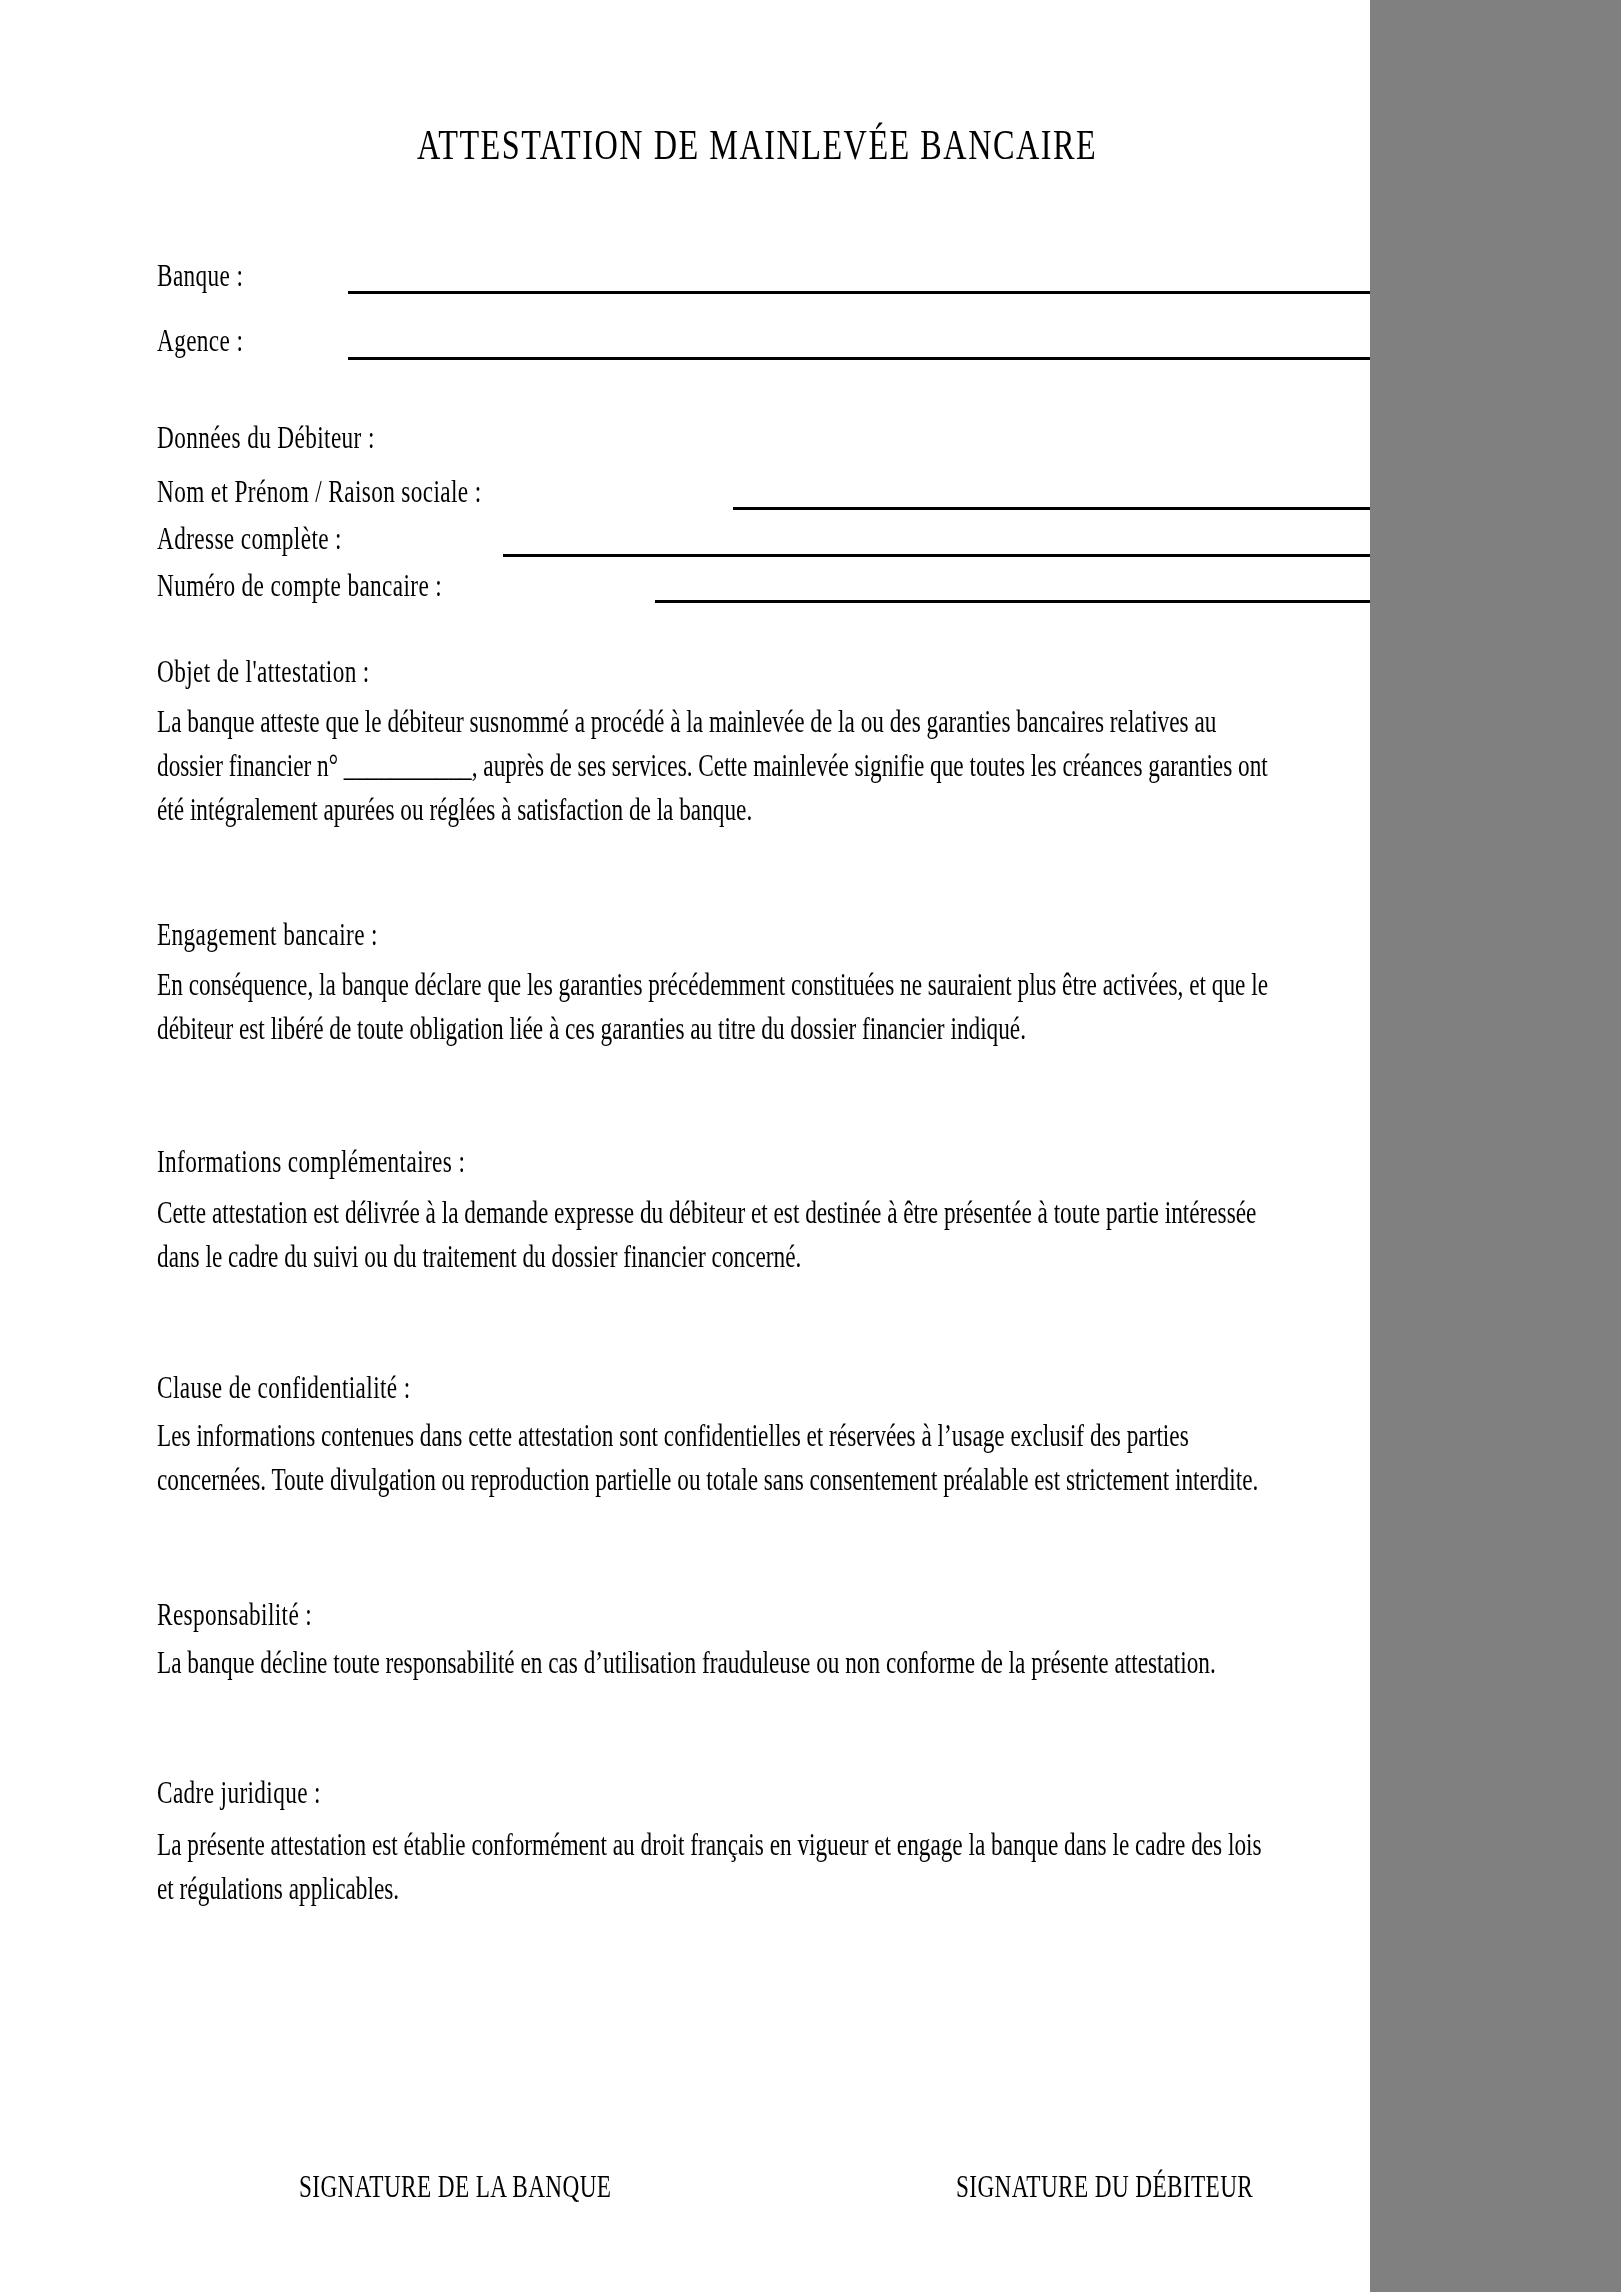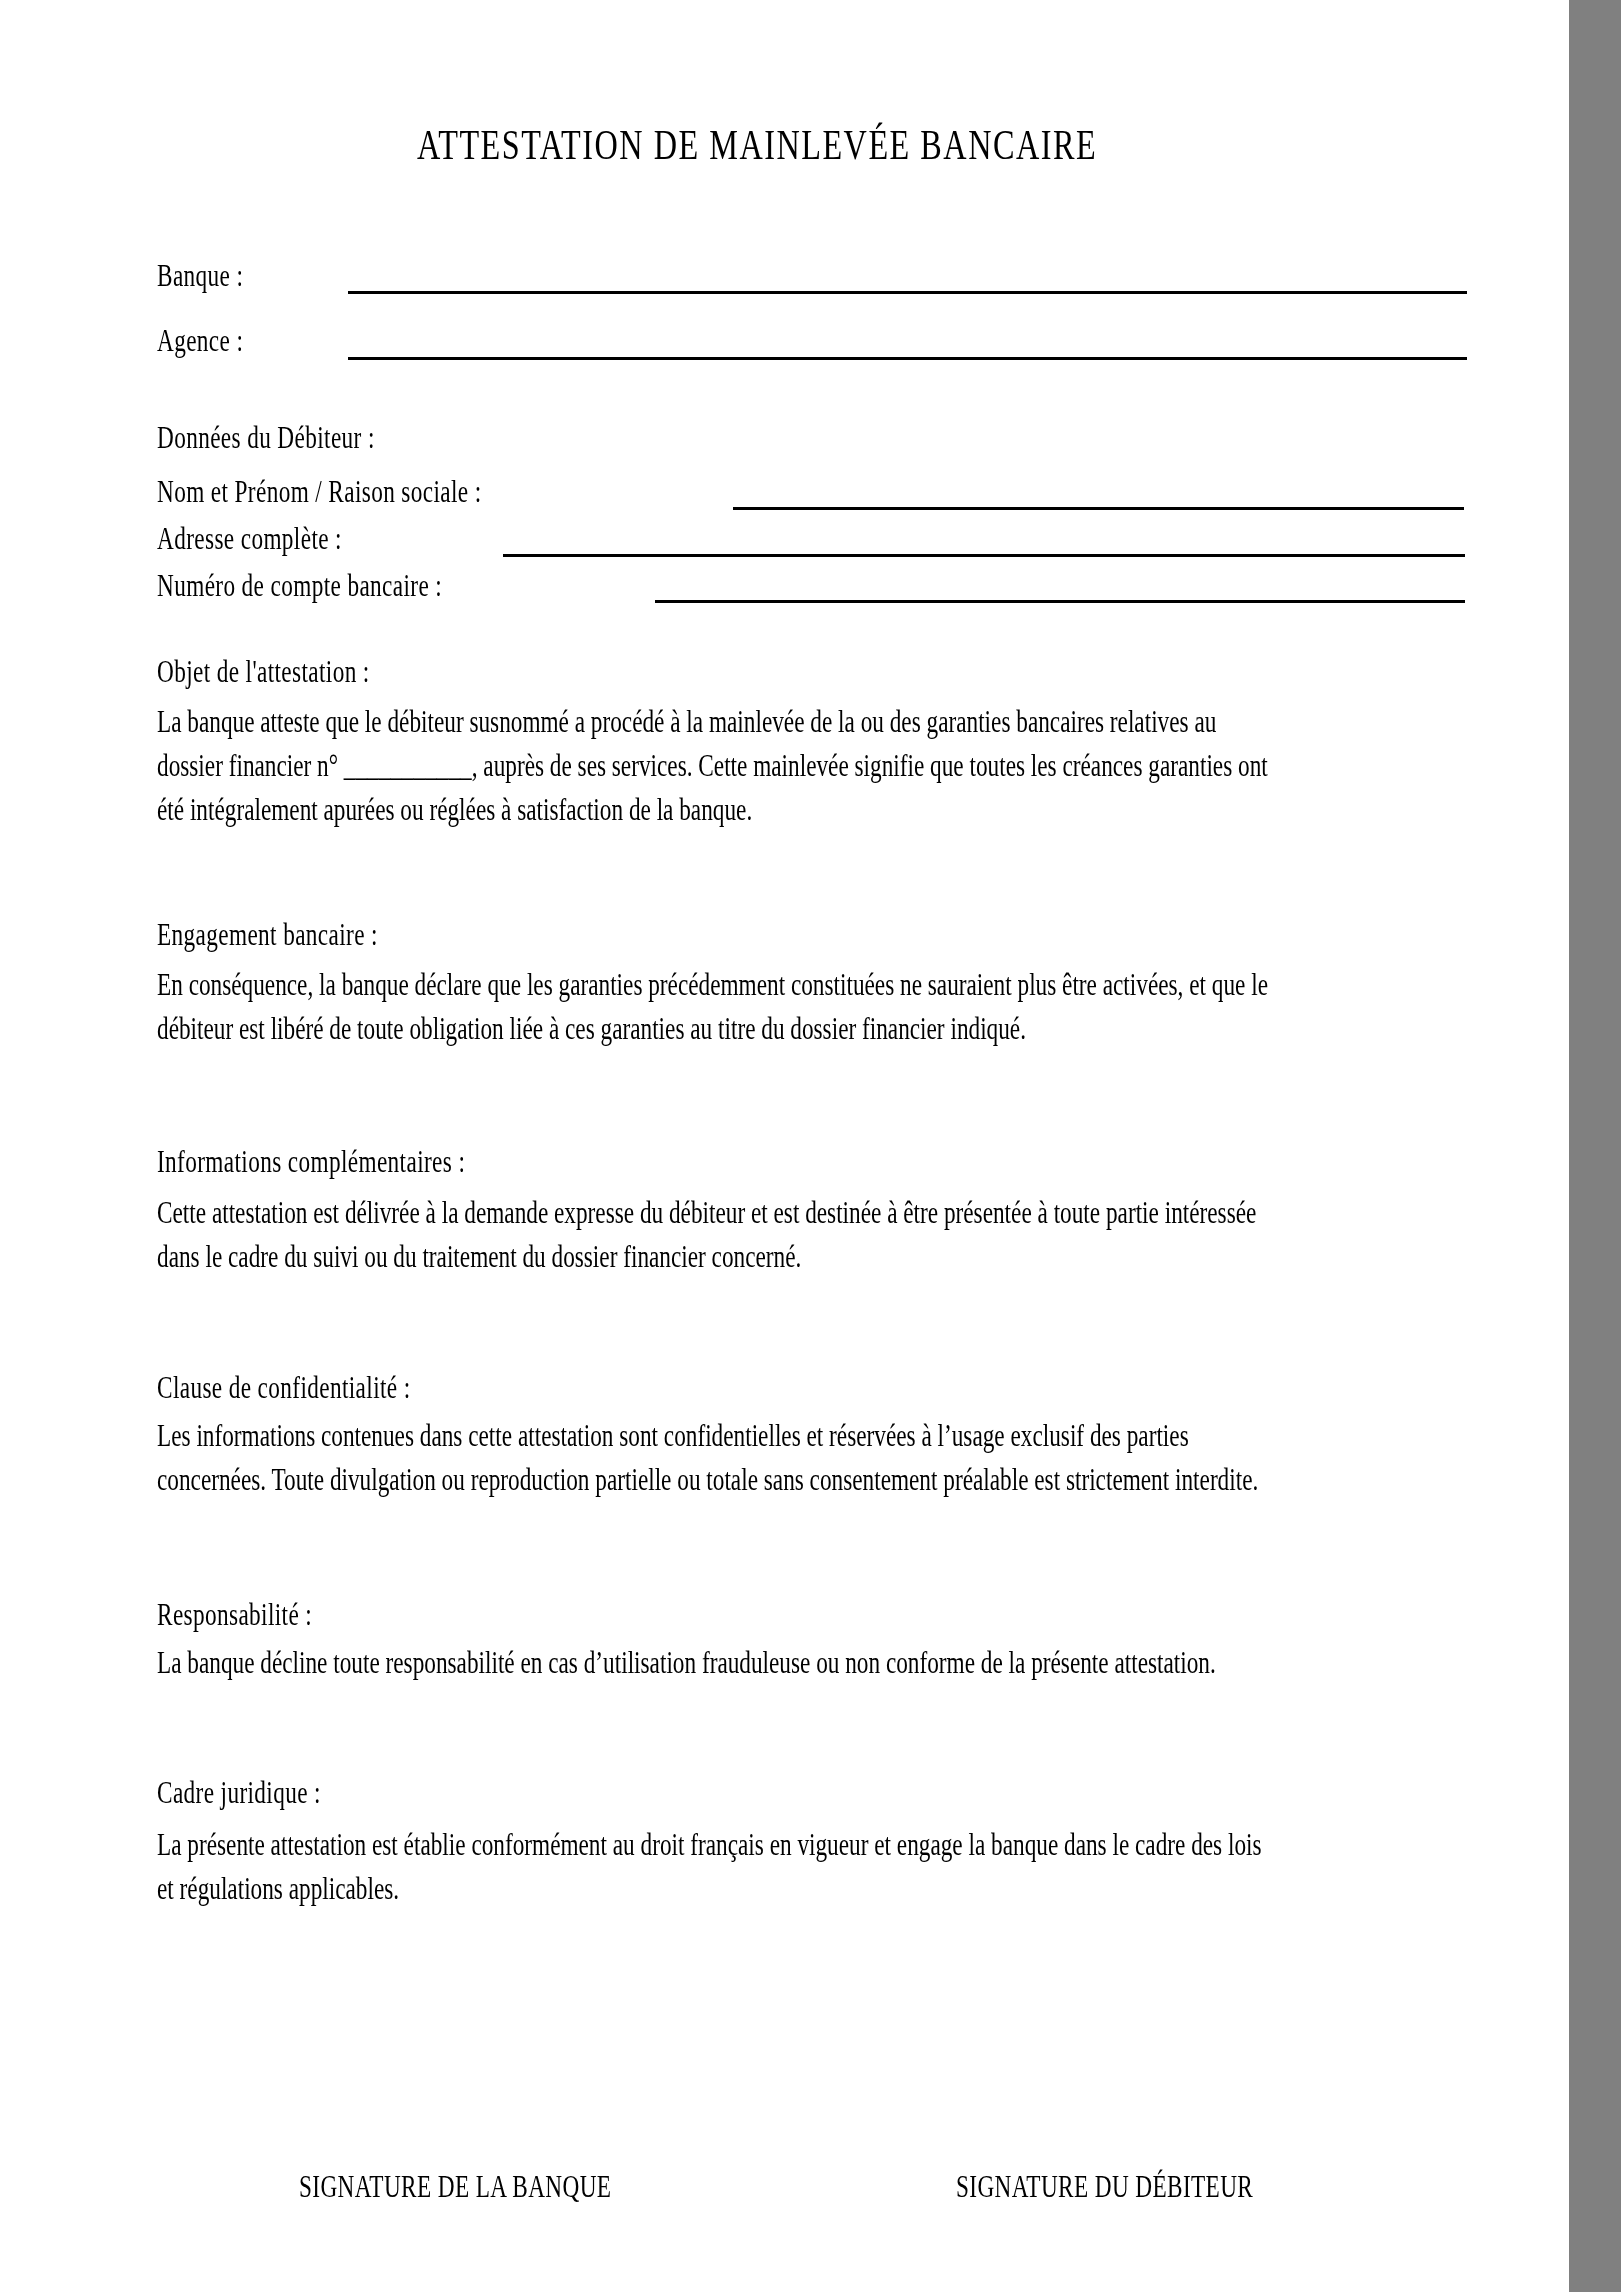--- a/index.html
+++ b/index.html
@@ -1,19 +1,19 @@
 <!DOCTYPE html>
 <html lang="fr"><head>
 <meta charset="utf-8">
 <title>Attestation de mainlevée bancaire</title>
 <style>
   html, body { margin: 0; padding: 0; background: #808080; }
   .page {
     position: relative;
-    width: 1569px;
+    width: 1370px;
     height: 2293px;
     background: #ffffff;
     font-family: "Liberation Serif", "DejaVu Serif", serif;
     color: #000000;
     overflow: hidden;
   }
   
   .txt {
     position: absolute;
     transform: scaleX(0.75);

